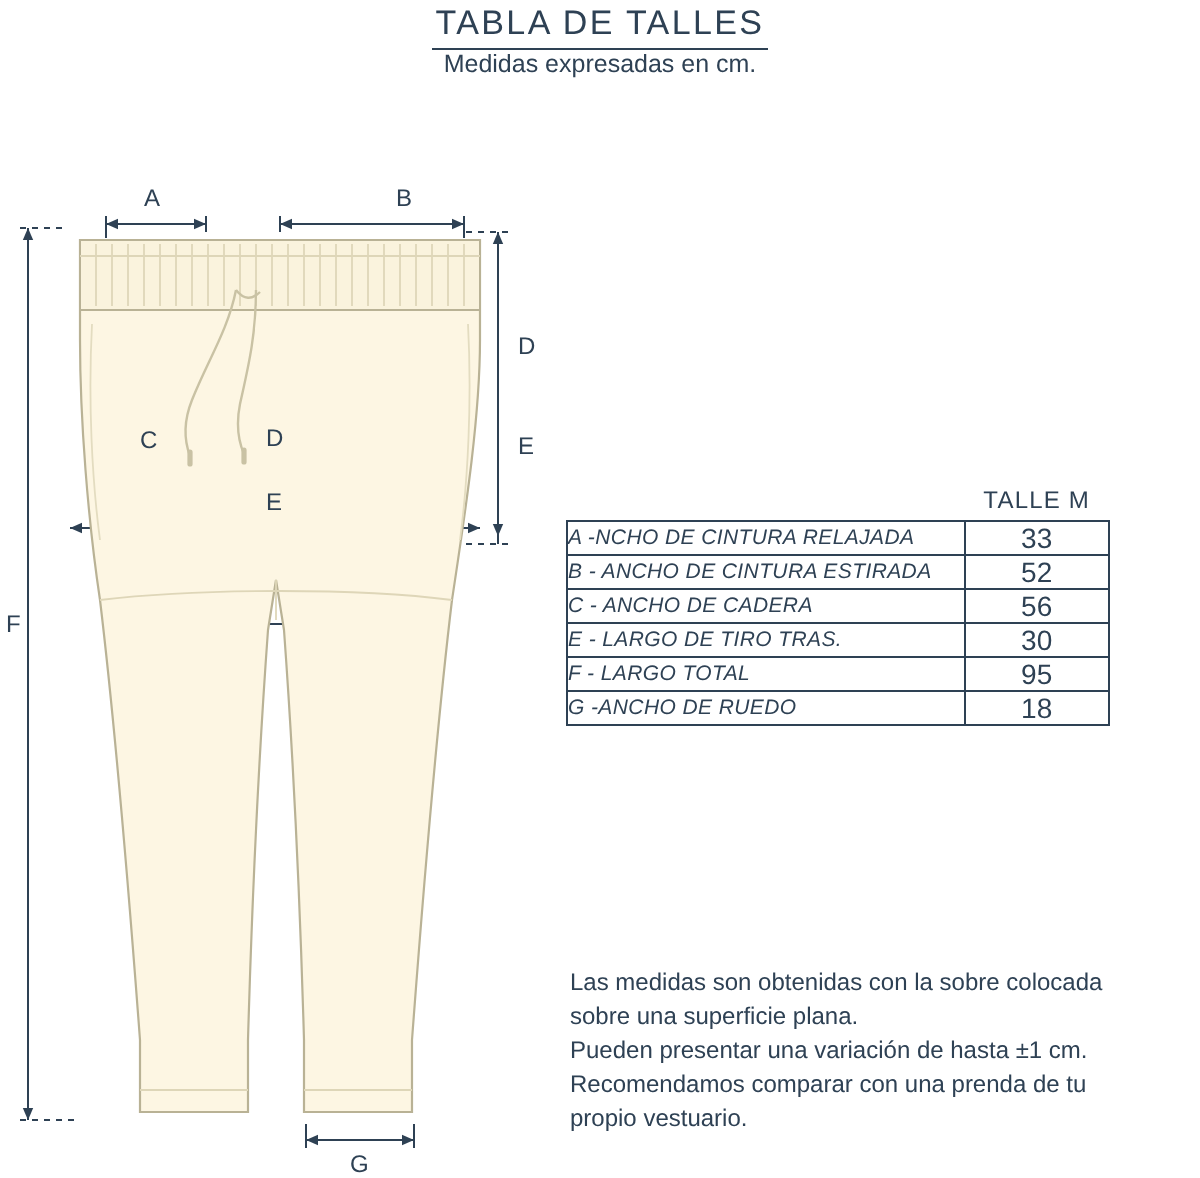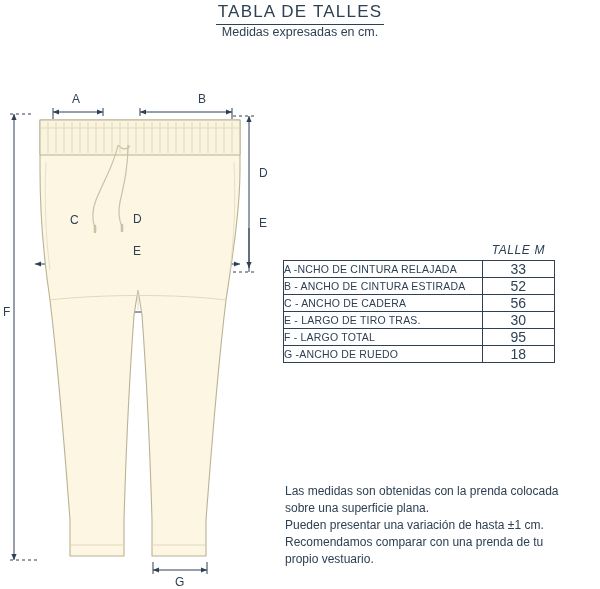--- a/index.html
+++ b/index.html
@@ -79,35 +79,35 @@
     border: 1px solid #2e4154;
     padding: 0;
   }
   table.sizes thead th {
     border: none;
     font-weight: normal;
     font-size: 12px;
     letter-spacing: 0.6px;
     padding: 0 0 3px 0;
     text-align: center;
-    font-style: italic;
   }
   table.sizes thead th.blank {
     border: none;
   }
   table.sizes thead th.hdr {
     border-bottom: 1px solid #2e4154;
   }
   td.label {
     text-align: left;
     padding: 4px 5px 4px 6px;
     font-size: 10.5px;
     letter-spacing: 0.2px;
     white-space: nowrap;
     width: 198px;
+    font-style: italic;
   }
   td.value {
     text-align: center;
     font-size: 14px;
     width: 72px;
   }
   
   .notes {
     position: absolute;
     left: 285px;
@@ -302,20 +302,20 @@
         </tr>
         <tr>
           <td class="label">G -ANCHO DE RUEDO</td>
           <td class="value">18</td>
         </tr>
       </tbody>
     </table>
   </div>
 
   <div class="notes">
-    <p>Las medidas son obtenidas con la prenda colocada</p>
+    <p>Las medidas son obtenidas con la sobre colocada</p>
     <p>sobre una superficie plana.</p>
     <p>Pueden presentar una variación de hasta ±1 cm.</p>
     <p>Recomendamos comparar con una prenda de tu</p>
     <p>propio vestuario.</p>
   </div>
 
 </div>
 
 </body></html>

